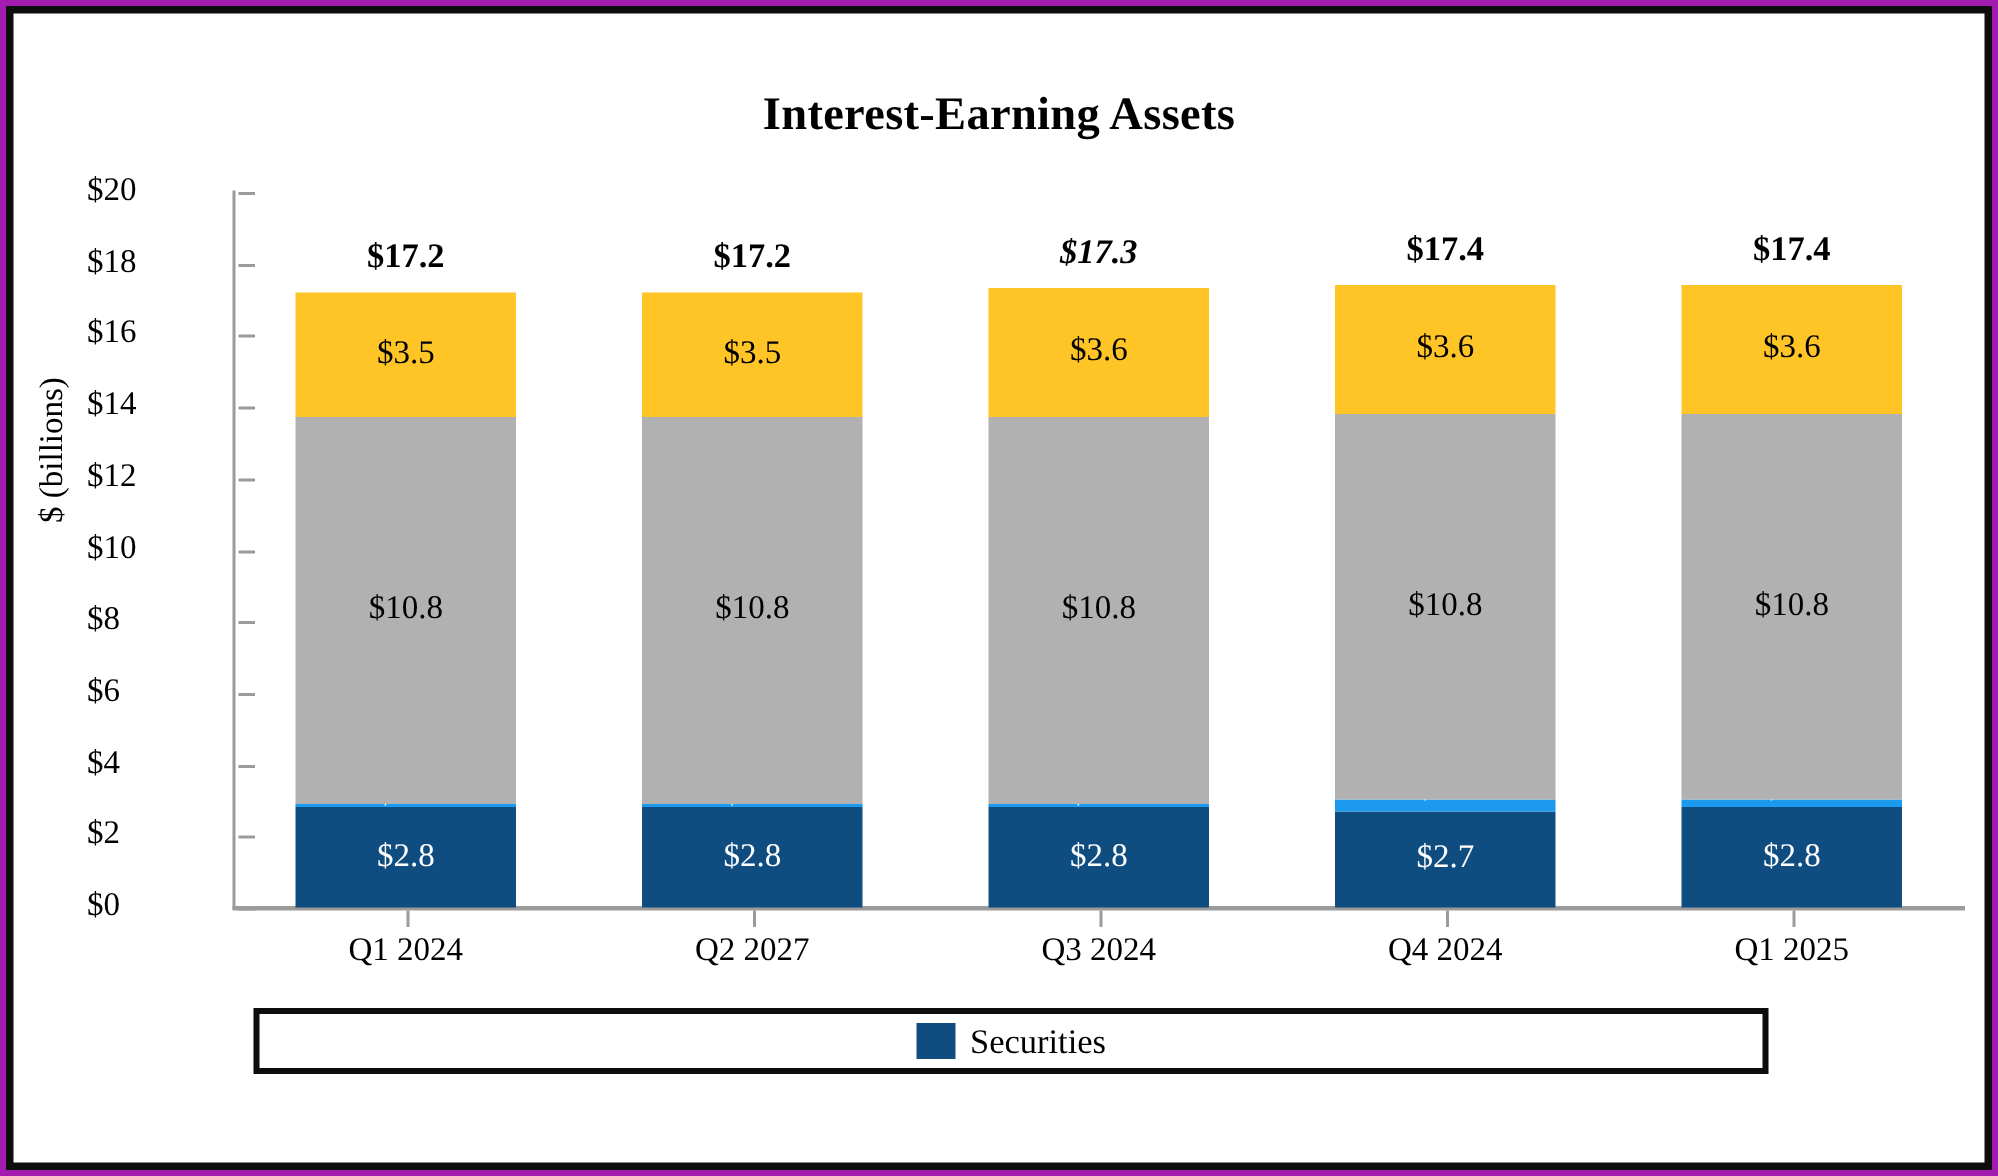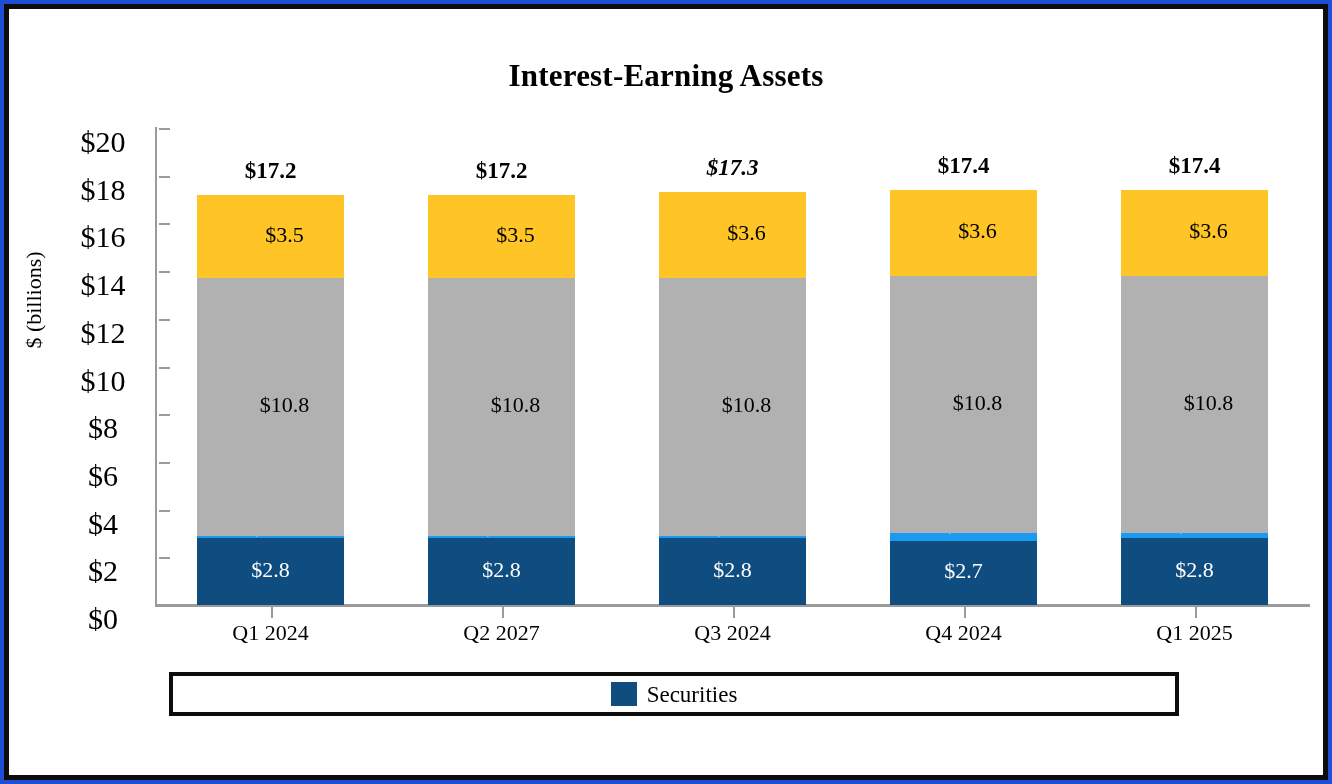--- a/index.html
+++ b/index.html
@@ -4,21 +4,21 @@
 <style>
   html, body {
     margin: 0;
     padding: 0;
     background: #ffffff;
   }
   #page {
     position: relative;
     width: 1332px;
     height: 784px;
-    background: #1d4ed8;
+    background: #a21caf;
     box-sizing: border-box;
     font-family: "Liberation Serif", serif;
     overflow: hidden;
   }
   
   #outer-frame {
     position: absolute;
     left: 4px;
     top: 4px;
     width: 1324px;
@@ -85,25 +85,24 @@
     position: absolute;
     left: 60px;
     width: 110px;
     height: 0;
   }
   .y-tick-label {
     position: absolute;
     right: 22px;
     top: -15px;
     width: 90px;
-    text-align: center;
-    font-size: 30px;
-    color: #000000;
-    white-space: nowrap;
-    margin-top: 12px;
+    text-align: left;
+    font-size: 22px;
+    color: #000000;
+    white-space: nowrap;
   }
   .y-tick-mark {
     position: absolute;
     right: 0px;
     top: 0px;
     width: 11px;
     height: 2px;
     background: #9b9b9b;
   }
 
@@ -130,21 +129,21 @@
   }
   .seg-label {
     position: absolute;
     left: 0;
     width: 100%;
     text-align: center;
     font-size: 22px;
     white-space: nowrap;
     pointer-events: none;
   }
-  .seg-label.dark  { color: #000000; padding-left: 14px; }
+  .seg-label.dark  { color: #000000; }
   .seg-label.light { color: #ffffff; }
 
   
   .x-tick-mark {
     position: absolute;
     top: 607px;
     width: 2px;
     height: 11px;
     background: #9b9b9b;
   }

